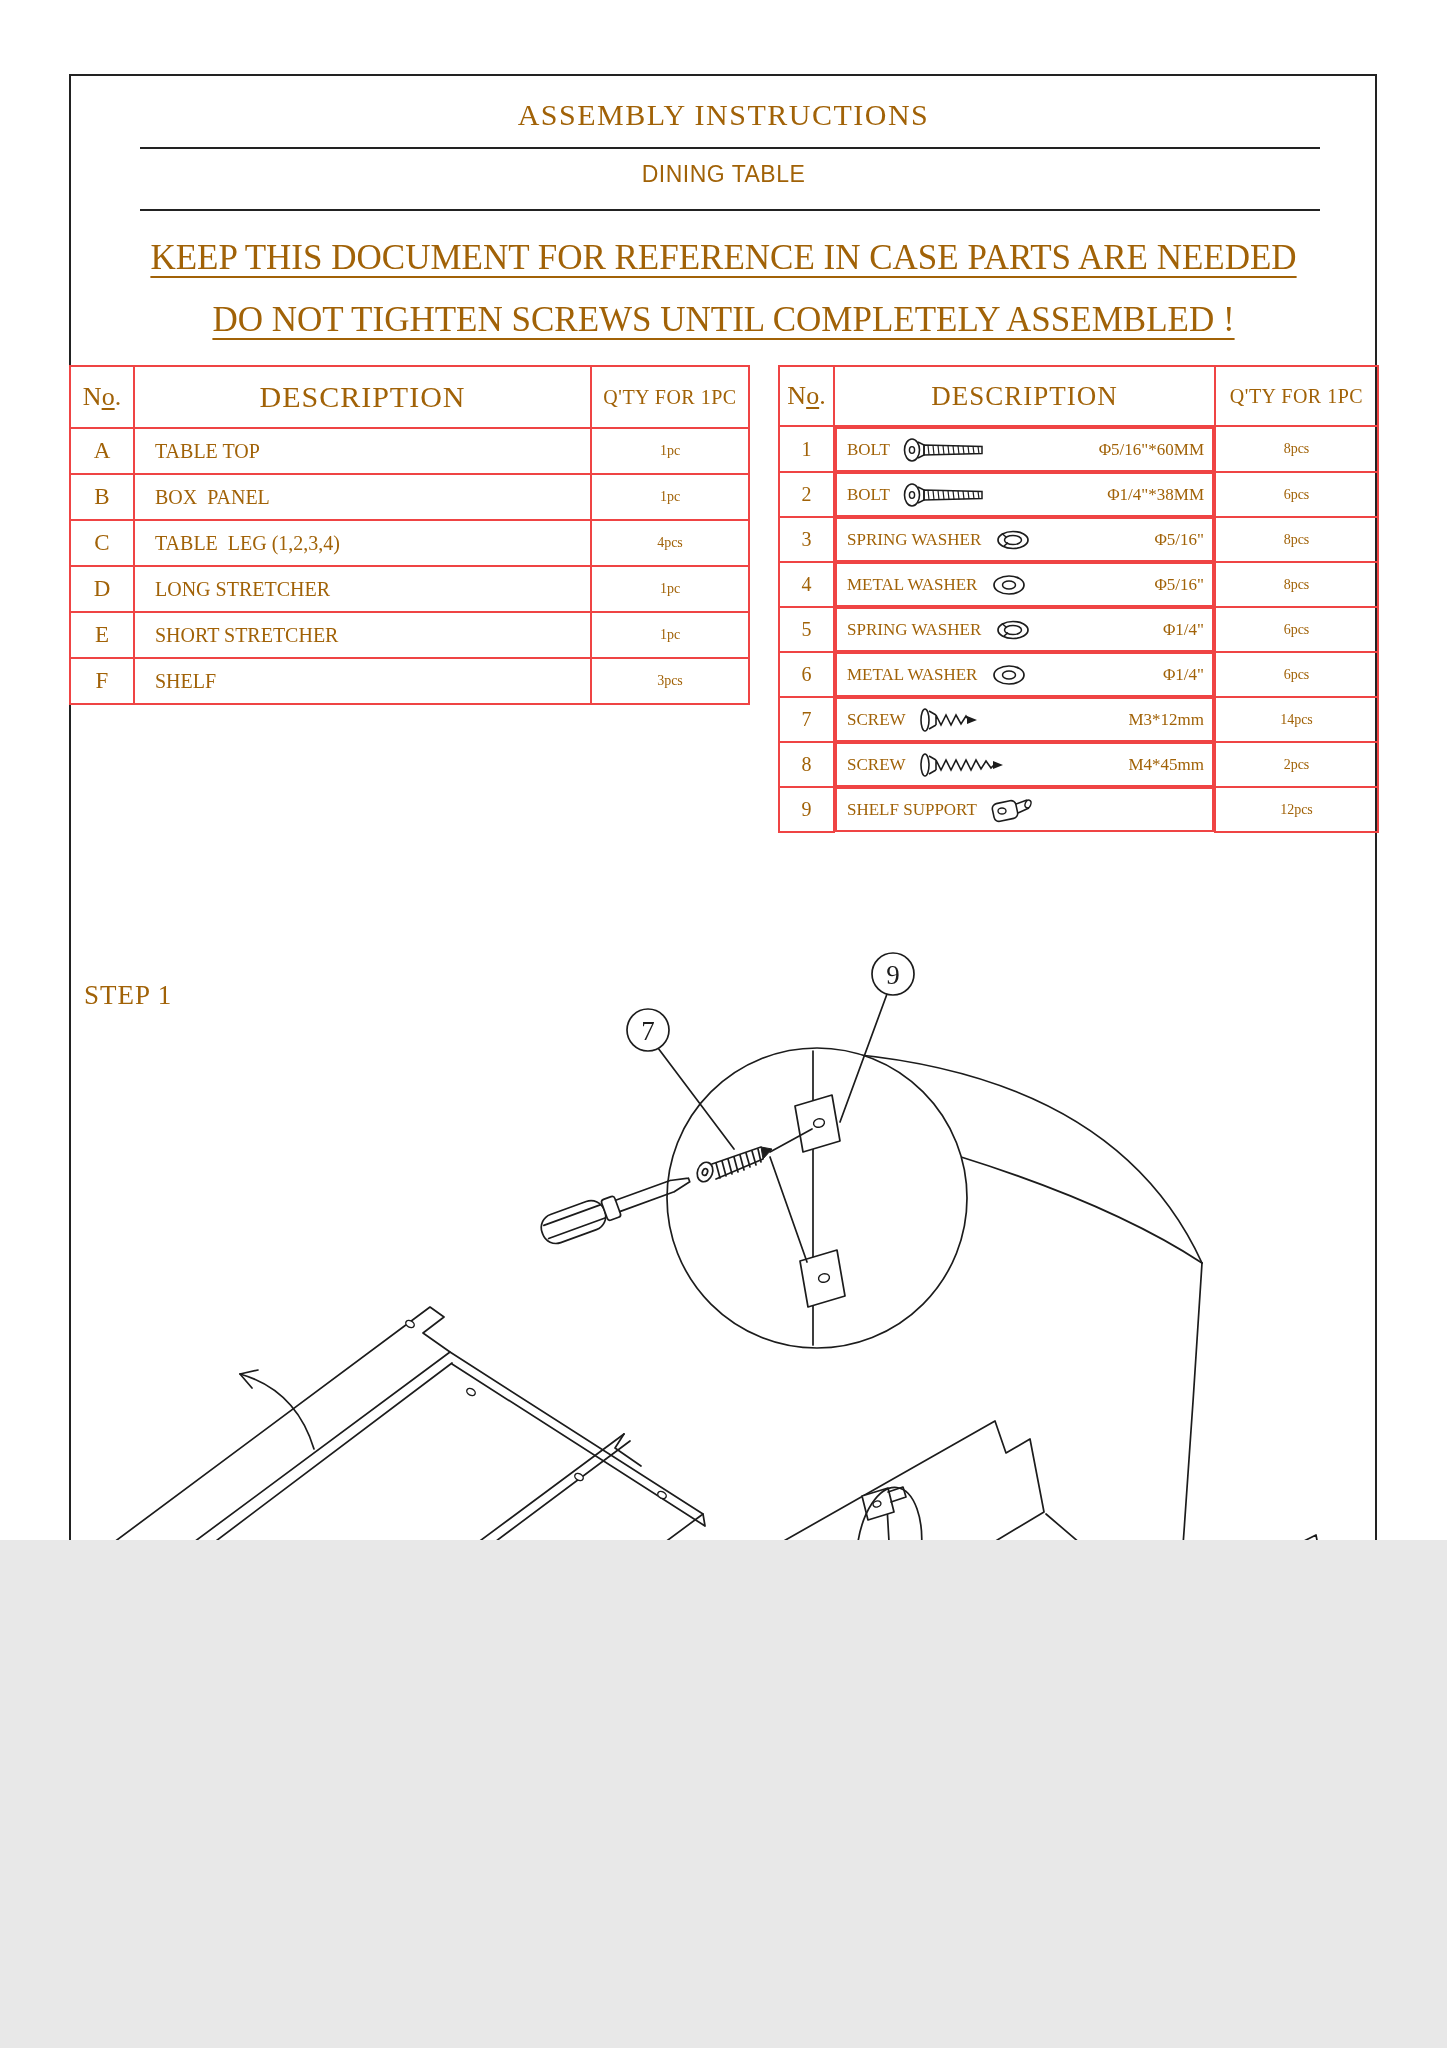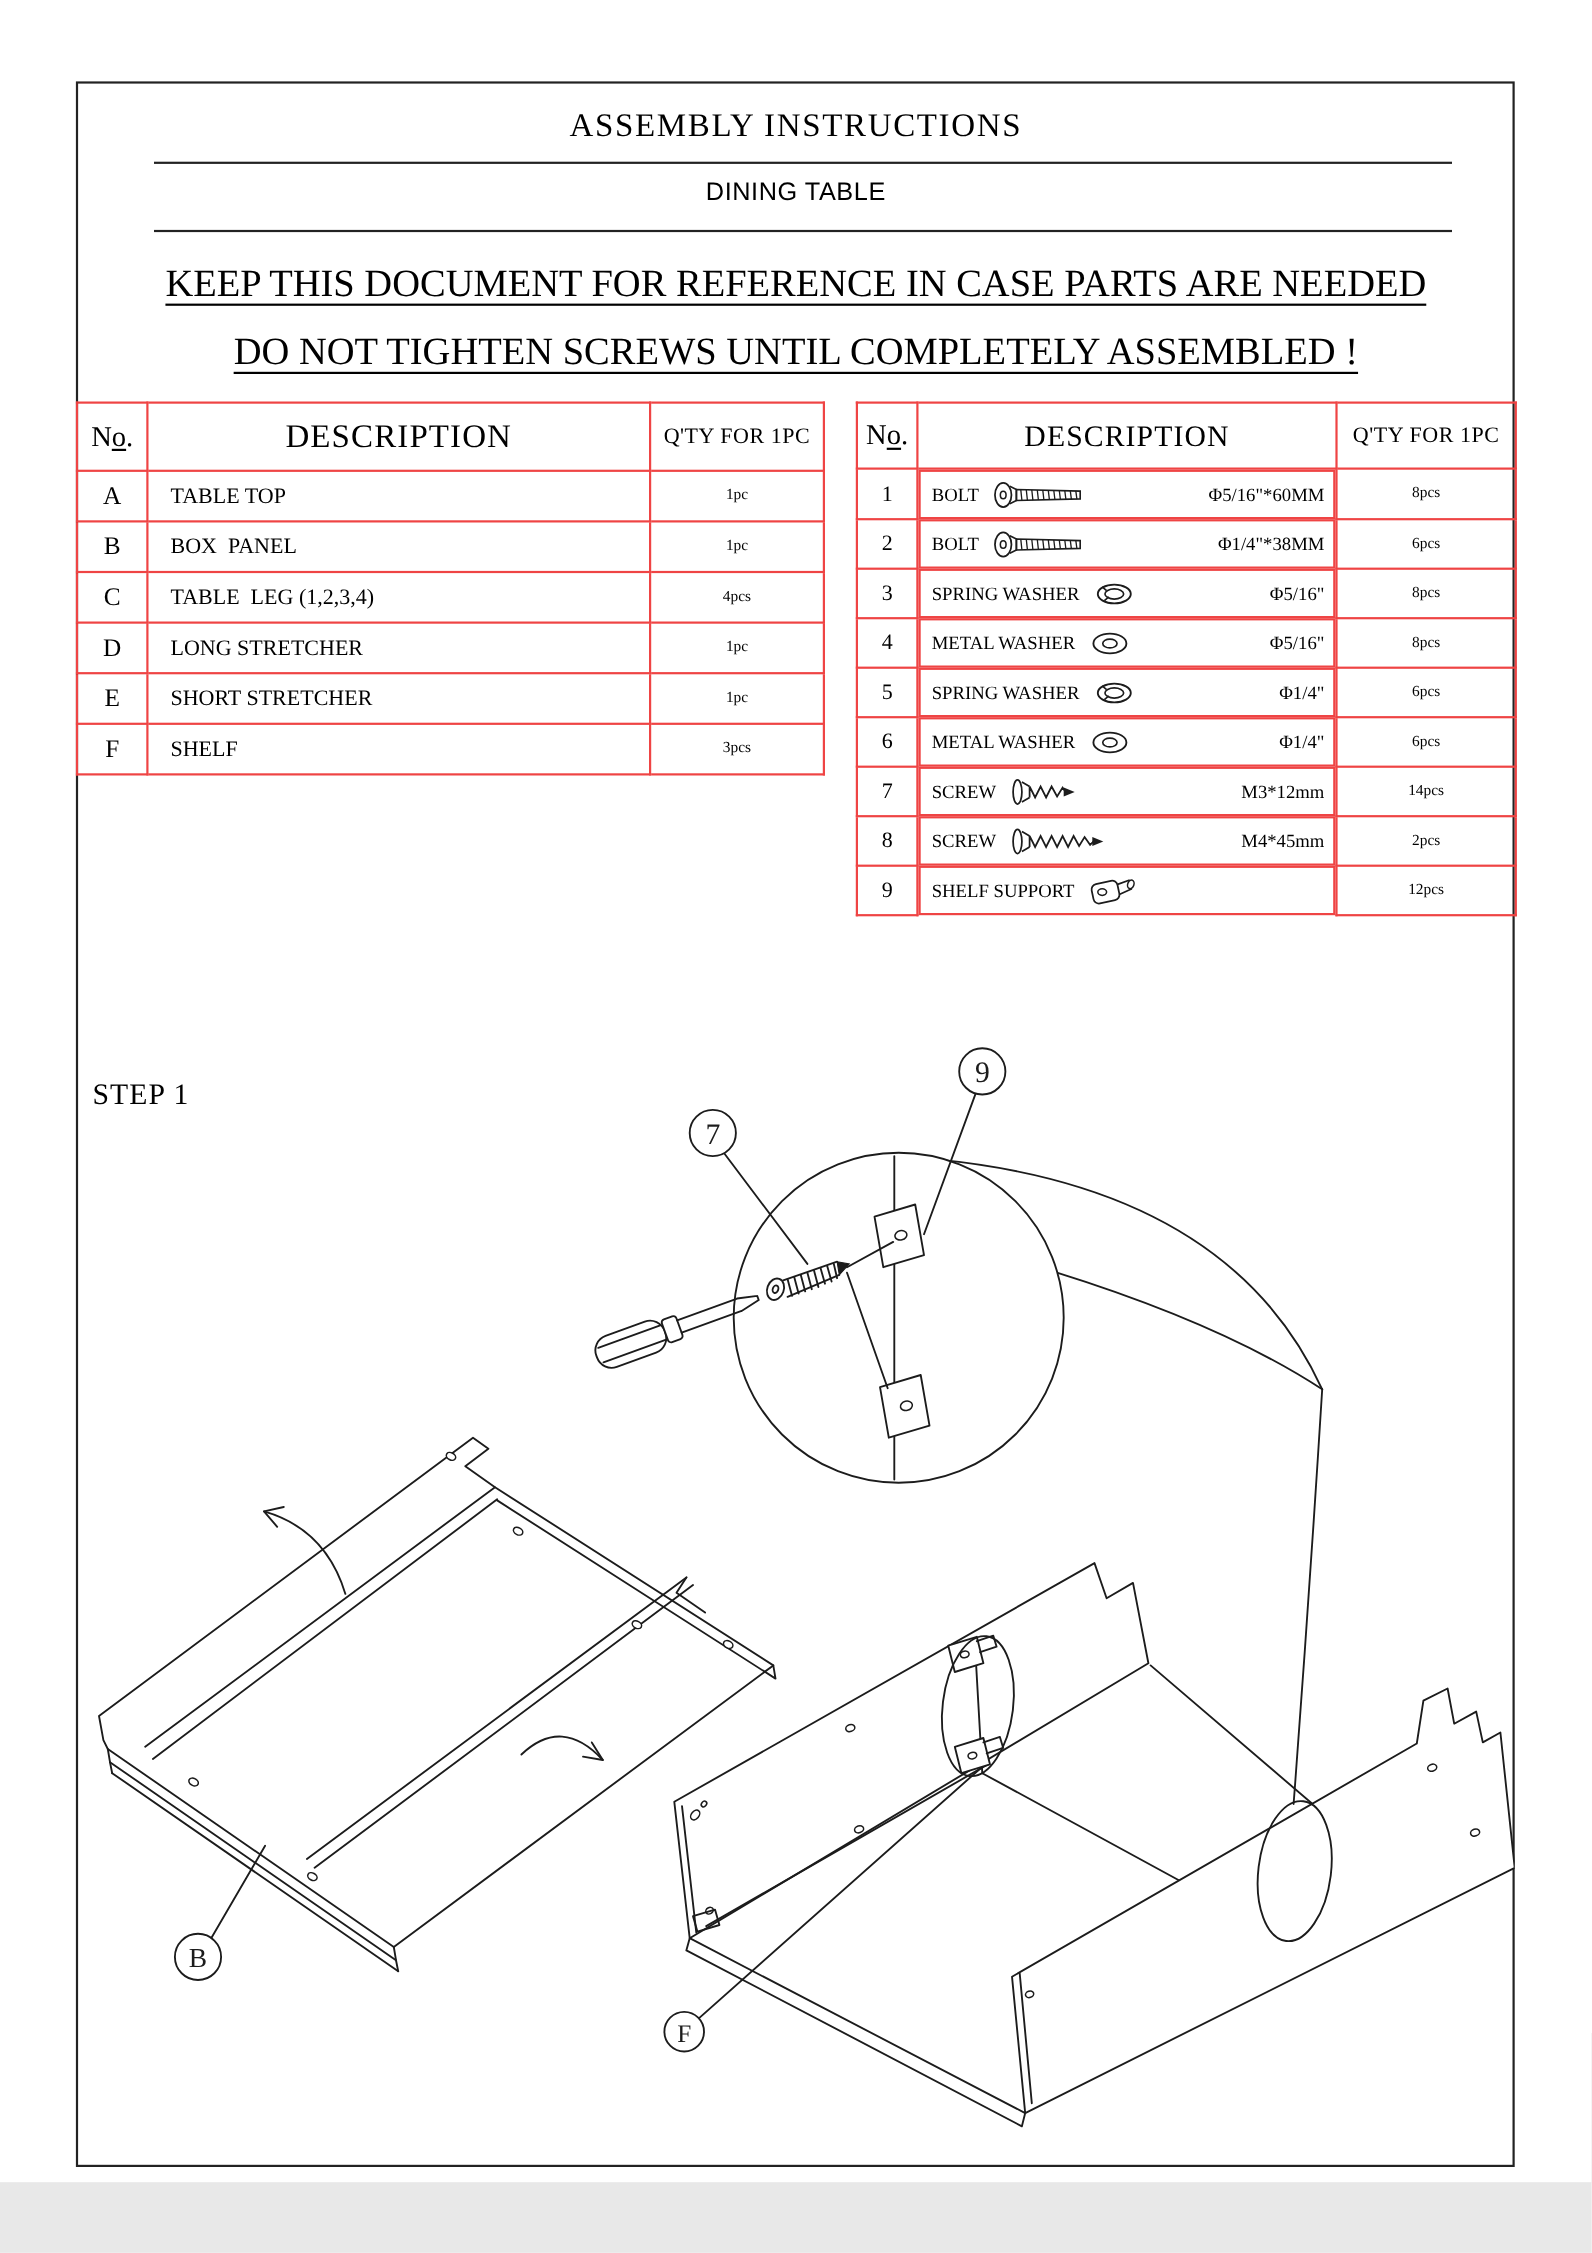--- a/index.html
+++ b/index.html
@@ -1,17 +1,17 @@
 <!DOCTYPE html>
 <html><head>
 <meta charset="utf-8">
 <style>
   html,body{margin:0;padding:0;background:#e8e8e8;}
-  #page{position:relative;width:1447px;height:1984px;background:#ffffff;
-        font-family:"Liberation Serif",serif;color:#000000;overflow:hidden;}
+  #page{position:relative;width:1447px;height:1540px;background:#ffffff;
+        font-family:"Liberation Serif",serif;color:#a16207;overflow:hidden;}
   .abs{position:absolute;}
   #page-border{left:69px;top:74px;width:1304px;height:1892px;border:2px solid #222;}
   #doc-title{left:0;top:98px;width:1447px;text-align:center;font-size:30px;letter-spacing:1.5px;}
   #doc-subtitle{left:0;top:161px;width:1447px;text-align:center;font-size:23px;
                 font-family:"Liberation Sans",sans-serif;letter-spacing:.5px;}
   .rule{height:0;border-top:2px solid #222;}
   #rule-1{left:140px;top:147px;width:1180px;}
   #rule-2{left:140px;top:209px;width:1180px;}
   .warn{left:0;width:1447px;text-align:center;font-size:35px;
         text-decoration:underline;text-underline-offset:7px;

